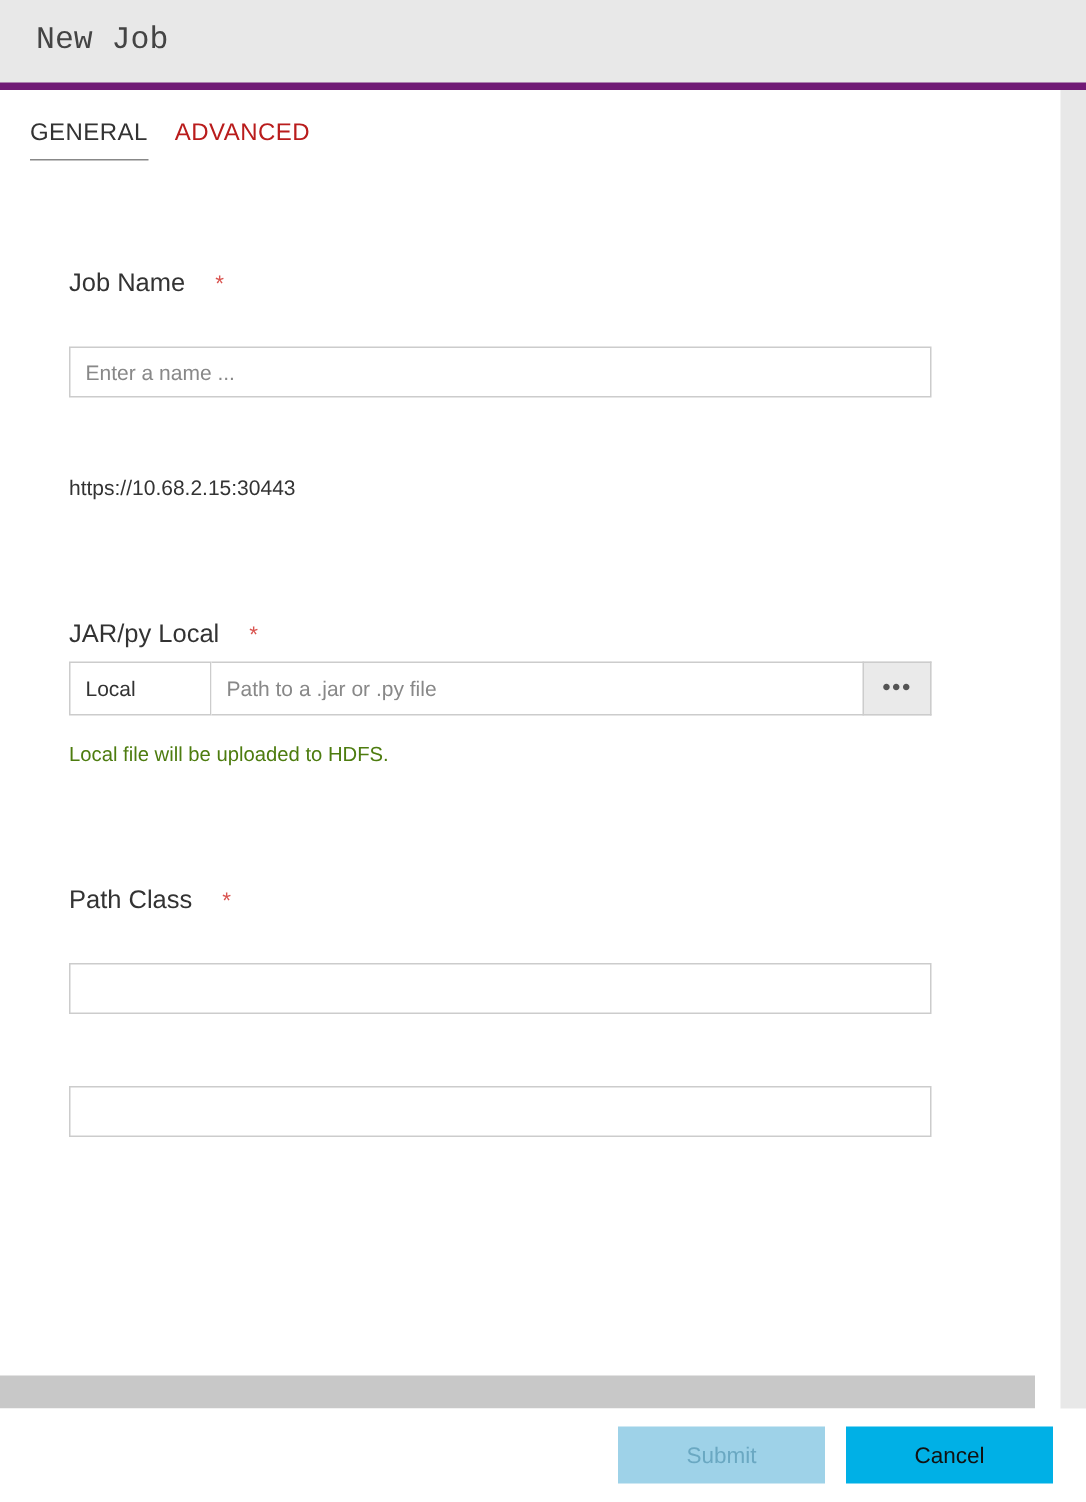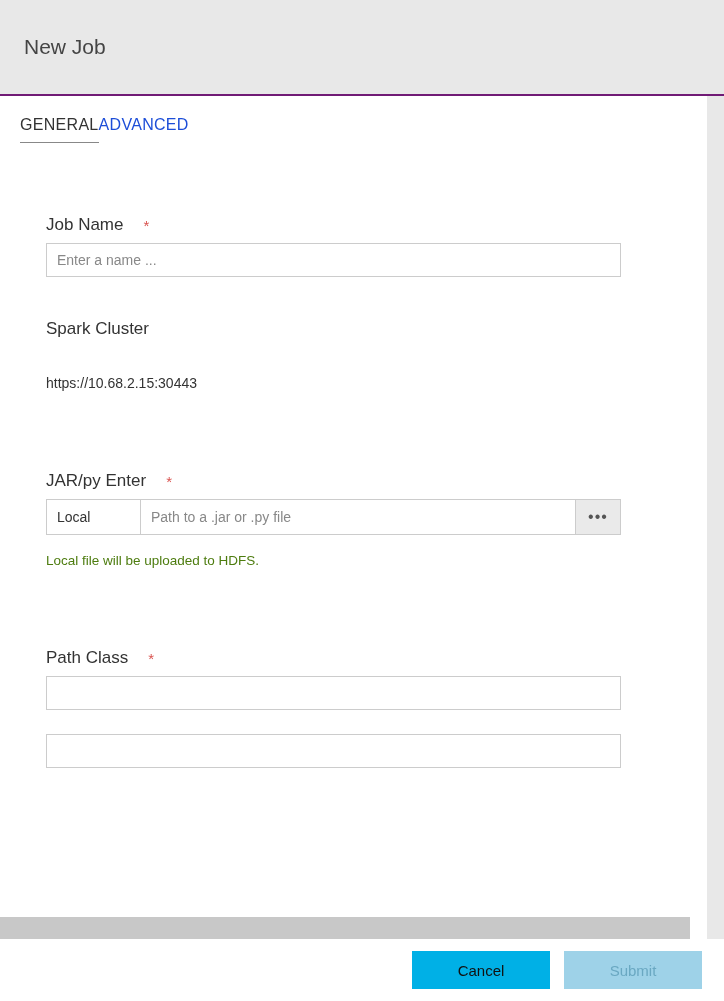--- a/index.html
+++ b/index.html
@@ -6,49 +6,51 @@
     body {
       font-family: "Segoe UI", Arial, sans-serif;
       background: #fff;
       width: 724px;
       height: 1001px;
       overflow: hidden;
       color: #333;
     }
     .header {
       background: #e8e8e8;
-      border-bottom: 2px solid #701a75;
-      height: 96px;
+      border-bottom: 5px solid #701a75;
+      height: 60px;
       display: flex;
       align-items: center;
       padding-left: 24px;
+      font-family: Liberation Mono, monospace;
     }
     .header-title {
       font-size: 21px;
       font-weight: 300;
       color: #444;
     }
     .content-area {
       display: flex;
       height: calc(100% - 76px);
     }
     .main {
       flex: 1;
       background: #fff;
       padding: 0;
       display: flex;
       flex-direction: column;
     }
     .tabs {
       display: flex;
+      gap: 18px;
       padding: 20px 20px 0 20px;
     }
     .tab {
       font-size: 16px;
-      color: #1d4ed8;
+      color: #b91c1c;
       padding-bottom: 8px;
       cursor: pointer;
       letter-spacing: 0.3px;
     }
     .tab.active {
       color: #333;
       border-bottom: 1px solid #888;
     }
     .form {
       padding: 30px 46px 20px 46px;
@@ -74,20 +76,21 @@
     .text-input {
       width: 100%;
       max-width: 575px;
       height: 34px;
       border: 1px solid #ccc;
       padding: 0 10px;
       font-size: 14px;
       color: #333;
       outline: none;
       font-family: inherit;
+      margin-top: 24px;
     }
     .text-input::placeholder {
       color: #888;
     }
     .static-value {
       font-size: 14px;
       color: #333;
       margin-top: 14px;
       margin-bottom: 10px;
     }
@@ -214,32 +217,29 @@
 
       <div class="field">
         <div class="label">
           <span>Job Name</span>
           <span class="required">*</span>
         </div>
         <input type="text" class="text-input" placeholder="Enter a name ..." style="">
       </div>
 
       <div class="field">
-        <div class="label">
-          <span>Spark Cluster</span>
-        </div>
         <div class="spacer-extra"></div>
         <div class="static-value">https://10.68.2.15:30443</div>
       </div>
 
       <div class="spacer-extra"></div>
 
       <div class="field">
         <div class="label">
-          <span>JAR/py Enter</span>
+          <span>JAR/py Local</span>
           <span class="required">*</span>
         </div>
         <div class="file-row">
           <div class="file-source">
             <span>Local</span>
           </div>
           <input type="text" class="file-path" placeholder="Path to a .jar or .py file" style="">
           <div class="file-browse">
             <span>•••</span>
           </div>
@@ -263,16 +263,16 @@
 
     </div>
   </div>
 
   <div class="scrollbar-track"></div>
 </div>
 
 <div class="footer">
   <div class="footer-bar"></div>
   <div class="footer-buttons">
+    <button class="btn btn-submit" disabled="">Submit</button>
     <button class="btn btn-cancel">Cancel</button>
-    <button class="btn btn-submit" disabled="">Submit</button>
   </div>
 </div>
 
 </body></html>

